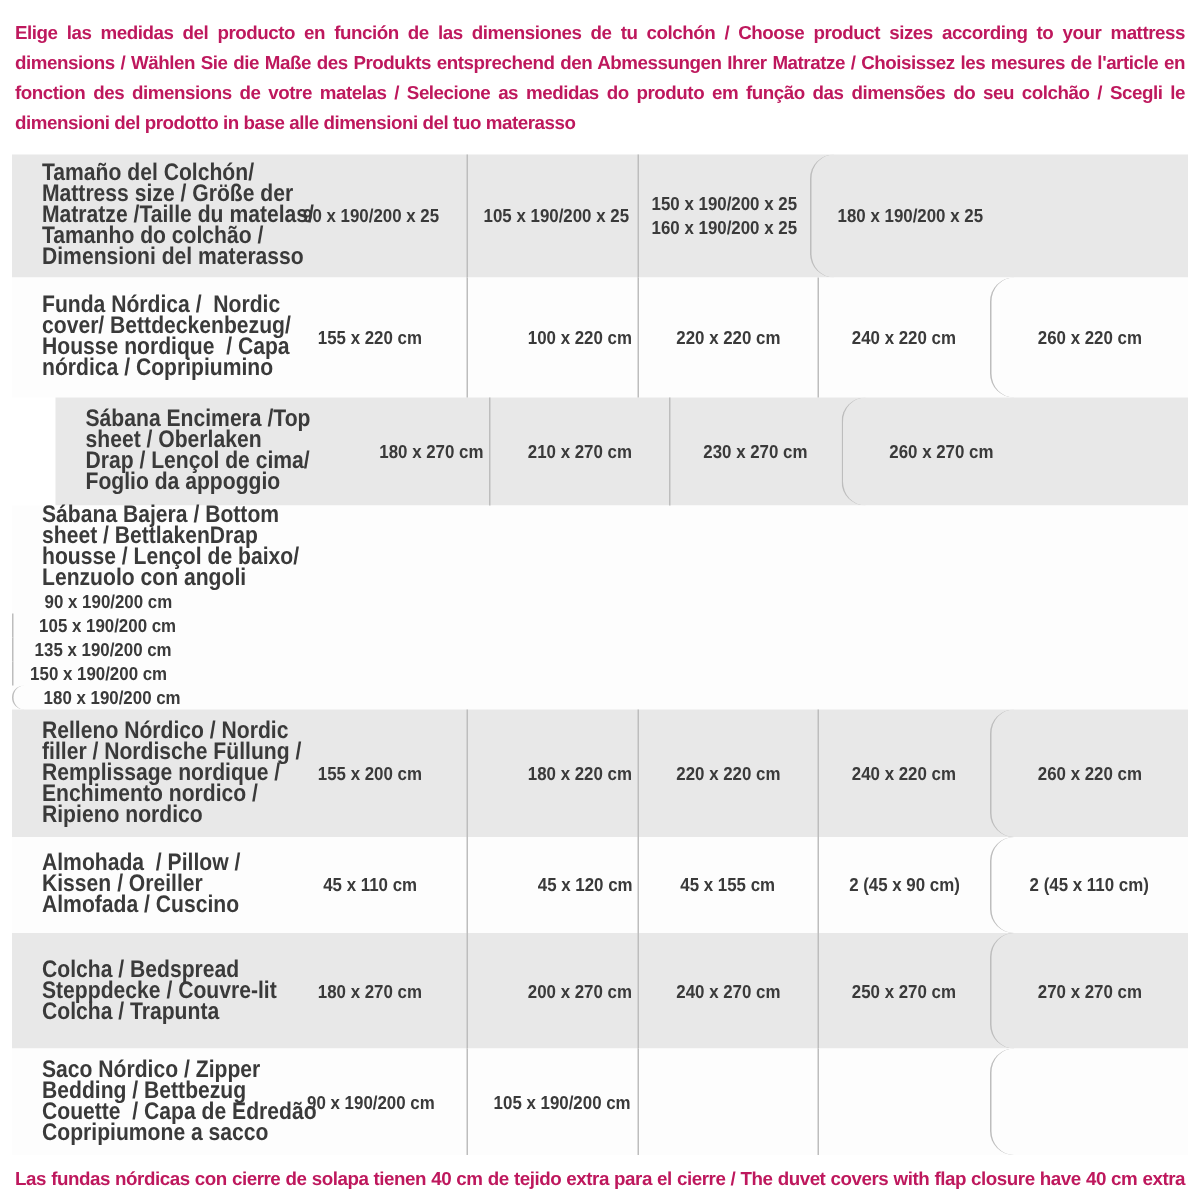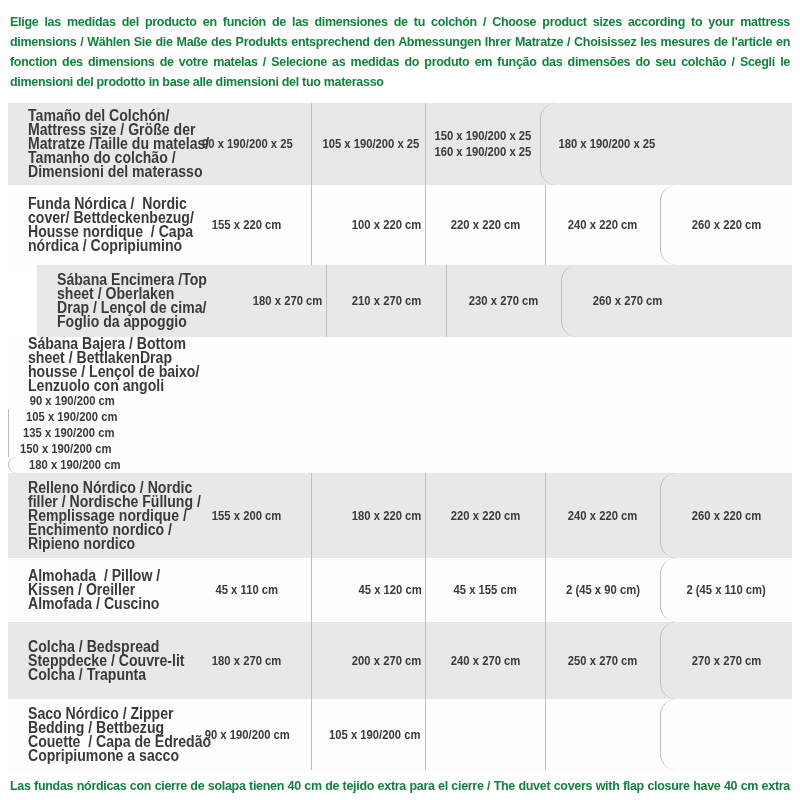--- a/index.html
+++ b/index.html
@@ -12,21 +12,21 @@
   }
   .page { padding: 0 8px; }
 
   
   .note {
     font-weight: bold;
     font-size: 12.5px;
     line-height: 20px;
     letter-spacing: -0.3px;
     text-align: justify;
-    color: #15803d;
+    color: #be185d;
   }
   .note.intro { margin: 12px 2px 11px 2px; }
   .note.footnote { margin: 6px 2px 0 2px; }
 
   
   .size-table { width: 784px; }
   .trow { display: flex; align-items: stretch; }
   .trow:nth-child(odd)  { background: var(--band, #e8e8e8); }
   .trow:nth-child(even) { background: var(--white-row, #fdfdfd); }
   .trow:nth-child(1) { min-height: 82px; }

